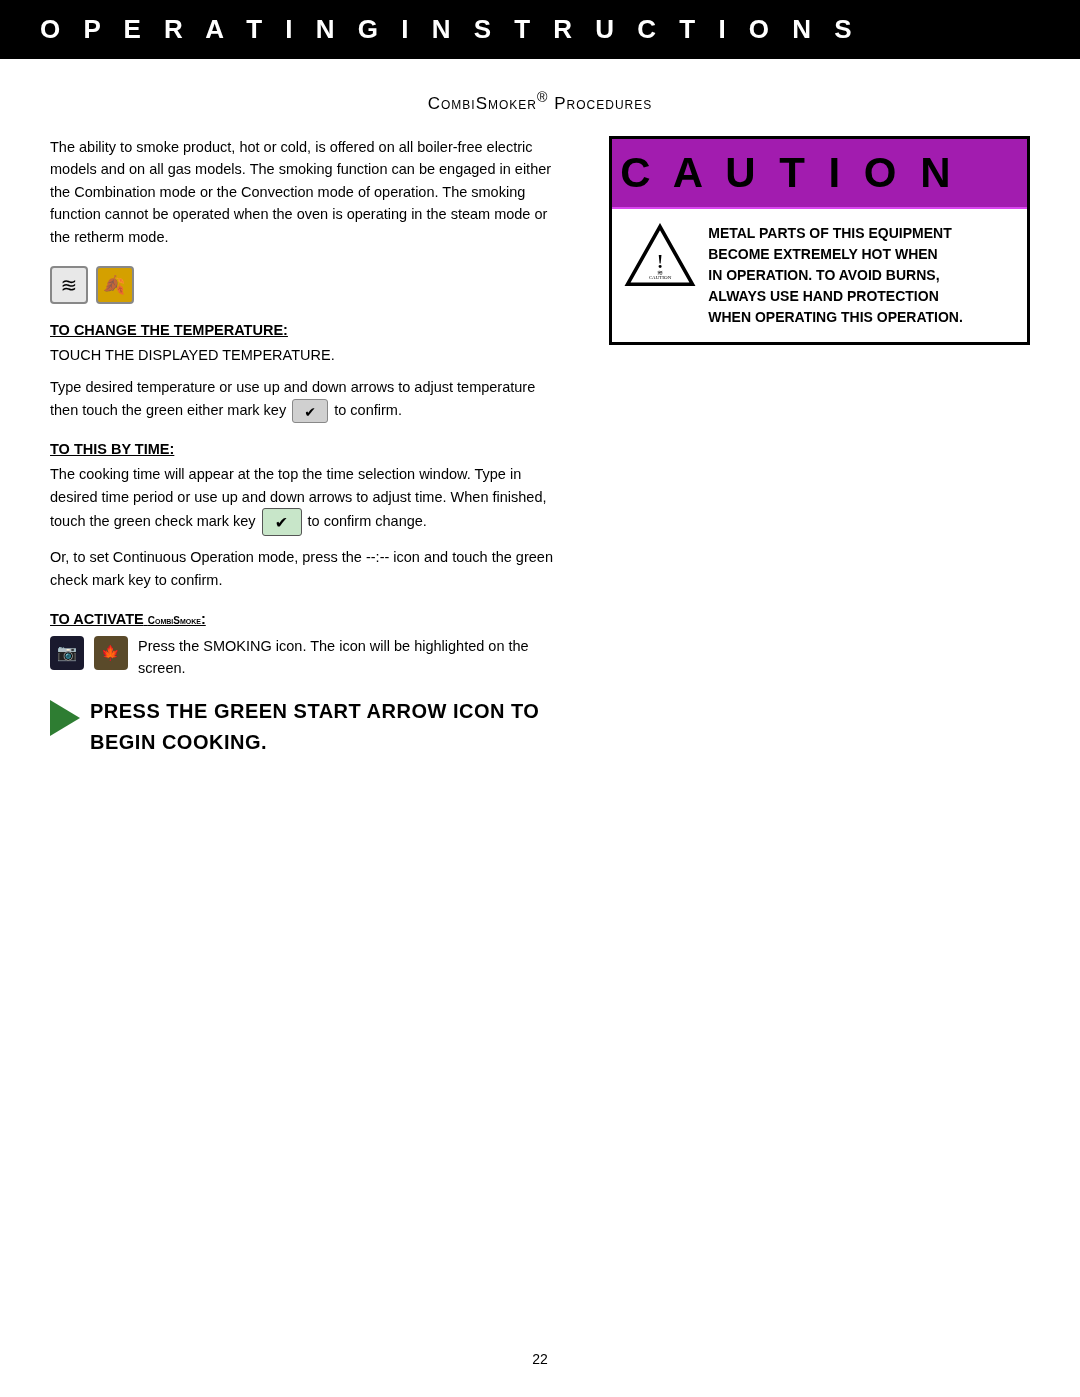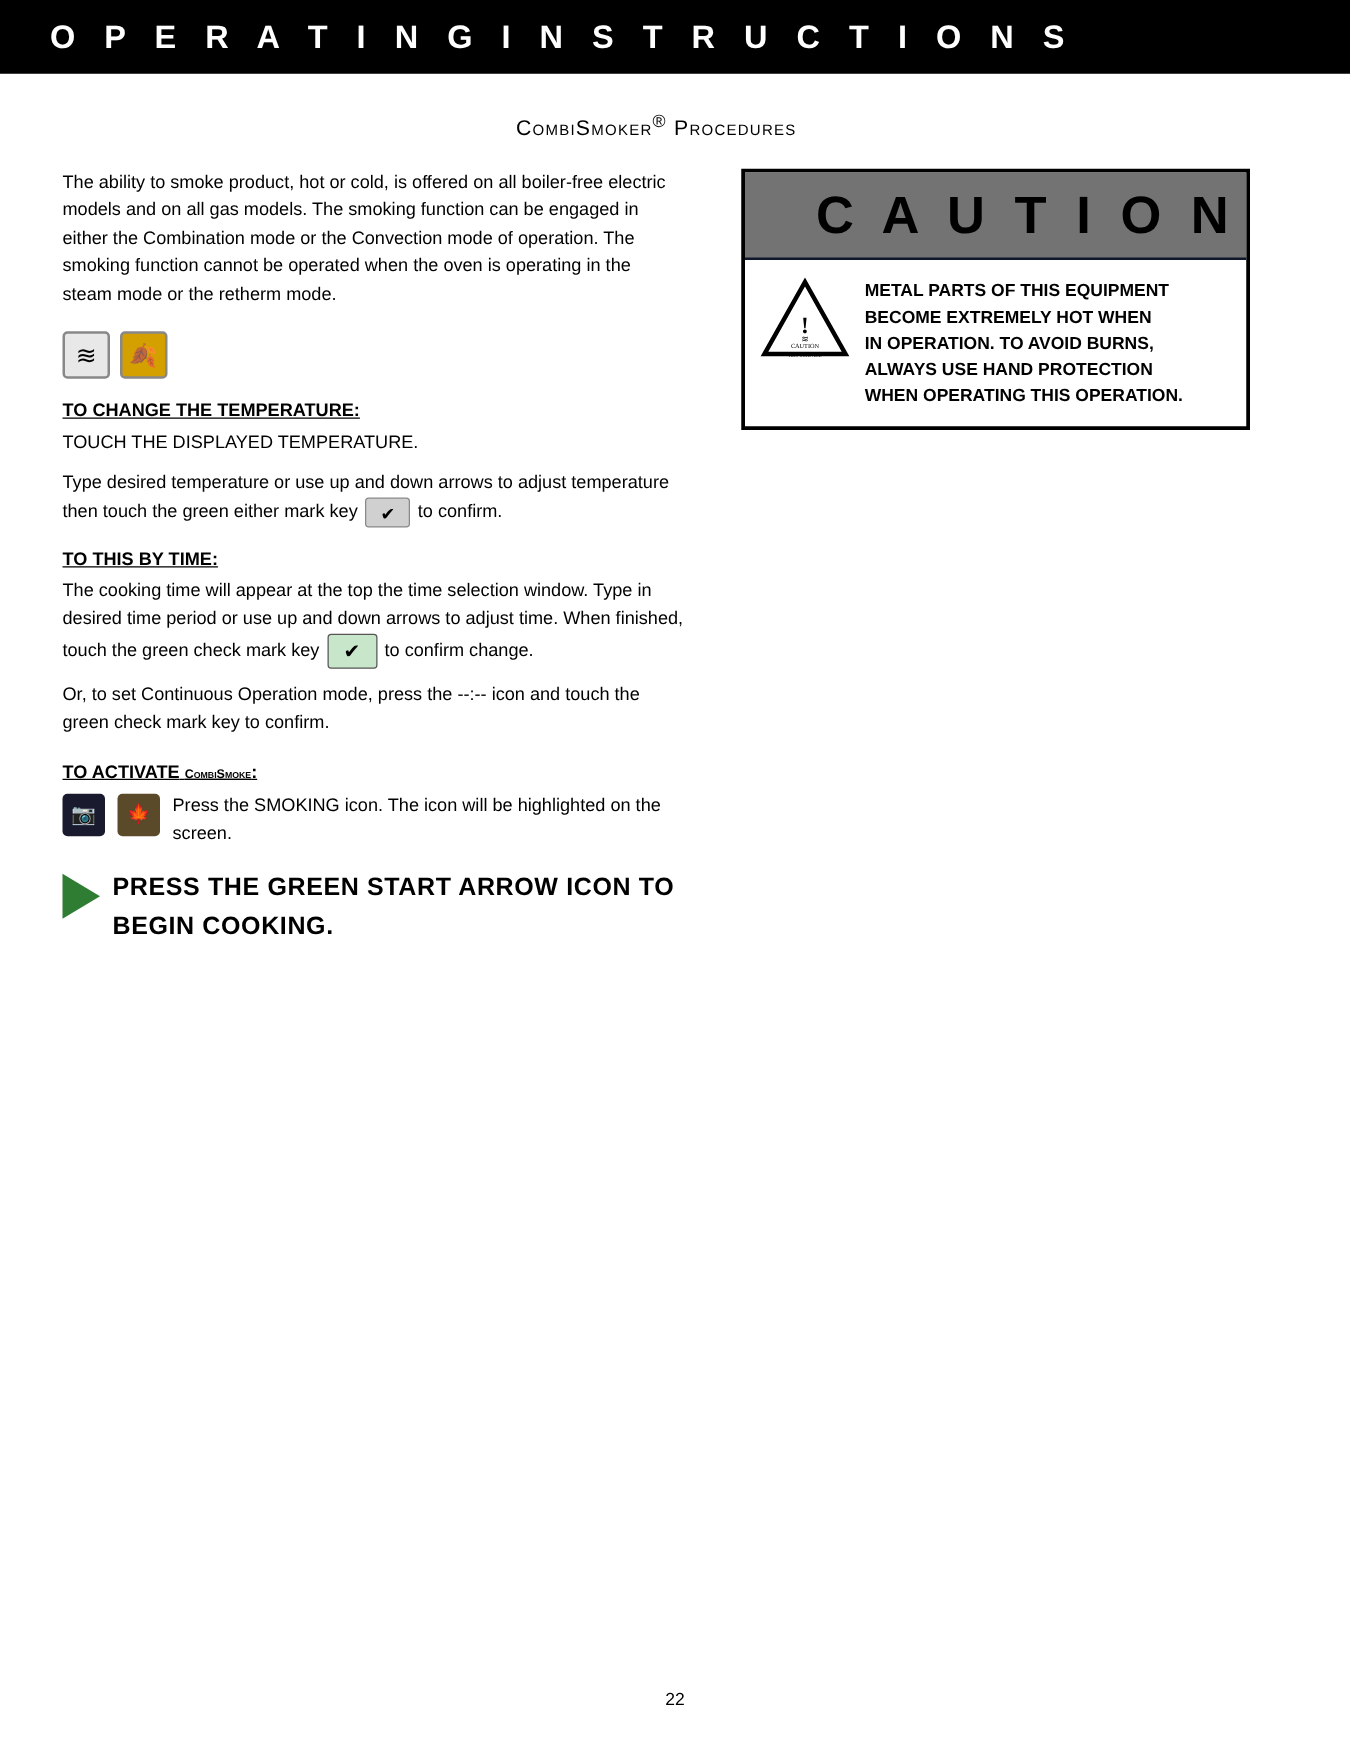--- a/index.html
+++ b/index.html
@@ -22,21 +22,21 @@
     .page-header h1 {
       color: #ffffff;
       font-size: 26px;
       font-weight: bold;
       letter-spacing: 8px;
       font-family: Arial, sans-serif;
     }
 
     
     .page-content {
-      padding: 30px 80px 60px 50px;
+      padding: 30px 50px 60px 50px;
     }
 
     
     .section-title {
       text-align: center;
       font-size: 16px;
       font-weight: normal;
       margin-bottom: 22px;
       font-family: Arial, sans-serif;
       letter-spacing: 1px;
@@ -153,24 +153,24 @@
       margin: 0 2px;
     }
 
     
     .caution-box {
       border: 3px solid #000;
       background: #ffffff;
       padding: 0;
     }
     .caution-title-bar {
-      background: #737373;
-      text-align: right;
+      background: #a21caf;
+      text-align: left;
       padding: 10px 8px;
-      border-bottom: 2px solid #0f172a;
+      border-bottom: 2px solid #d946ef;
     }
     .caution-title-bar span {
       font-size: 42px;
       font-weight: bold;
       font-family: Arial, sans-serif;
       letter-spacing: 6px;
       color: #000;
     }
     .caution-body {
       display: flex;

